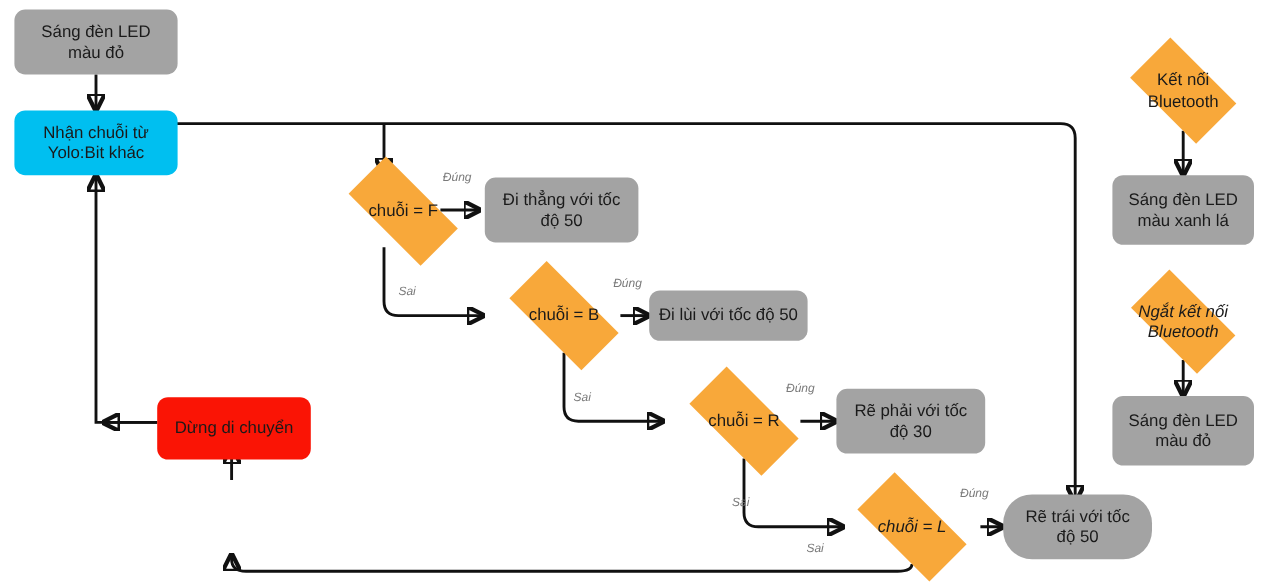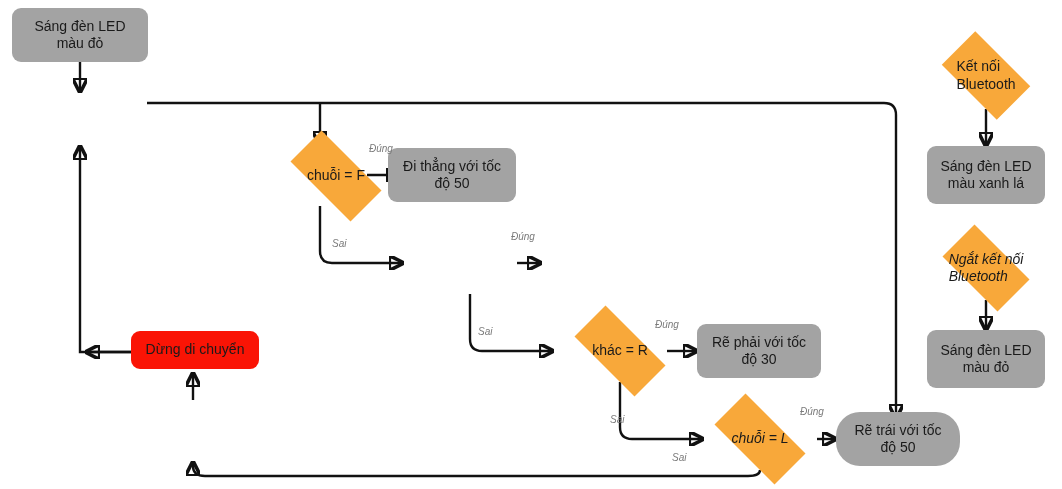--- a/index.html
+++ b/index.html
@@ -49,21 +49,21 @@
     left: 0; top: 0;
     width: 100%;
     height: 100%;
     background: #F8A83A;
     transform: rotate(45deg) scale(0.7071);
     transform-origin: center center;
   }
   .diamond-label {
     position: relative;
     z-index: 2;
-    text-align: left;
+    text-align: center;
     color: #1a1a1a;
     font-size: 14px;
     line-height: 1.25;
     white-space: pre-line;
   }
   .edge-label {
     position: absolute;
     font-size: 10px;
     font-style: italic;
     color: #7a7a7a;
@@ -127,41 +127,52 @@
     <path d="M 986 109 L 986 146" marker-end="url(#arrow)"></path>
 
     <path d="M 986 300 L 986 330" marker-end="url(#arrow)"></path>
   </svg>
 
   <div class="node proc green" style="left:12px; top:8px; width:136px; height:54px;">
     <span>Sáng đèn LED
 màu đỏ</span>
   </div>
 
-
-  <div class="node proc red" style="left:131px; top:331px; width:128px; height:38px;">
+  <div class="node proc cyan" style="left:12px; top:92px; width:136px; height:54px;">
+    <span>Nhận chuỗi từ
+Yolo:Bit khác</span>
+  </div>
+
+  <div class="node proc red" style="left:131px; top:331px; width:128px; height:52px;">
     <span>Dừng di chuyển</span>
   </div>
 
 
   <div class="diamond-wrap" style="left:276px; top:145px; width:120px; height:62px;">
     <div class="diamond-shape"></div>
     <div class="diamond-label">chuỗi = F</div>
   </div>
 
-  <div class="node proc green" style="left:388px; top:148px; width:128px; height:54px;">
+  <div class="node proc green" style="left:404px; top:148px; width:128px; height:54px;">
     <span>Đi thẳng với tốc
 độ 50</span>
   </div>
 
-
+  <div class="diamond-wrap" style="left:410px; top:232px; width:120px; height:62px;">
+    <div class="diamond-shape"></div>
+    <div class="diamond-label">chuỗi = B</div>
+  </div>
+
+  <div class="node proc green" style="left:541px; top:242px; width:132px; height:42px;">
+    <span>Đi lùi với tốc độ 50</span>
+  </div>
 
   <div class="diamond-wrap" style="left:560px; top:320px; width:120px; height:62px;">
     <div class="diamond-shape"></div>
-    <div class="diamond-label">khác = R</div>
+    <div class="diamond-label">chuỗi = R</div>
   </div>
 
   <div class="node proc green" style="left:697px; top:324px; width:124px; height:54px;">
     <span>Rẽ phải với tốc
 độ 30</span>
   </div>
 
   <div class="diamond-wrap" style="left:700px; top:408px; width:120px; height:62px;font-style:italic;">
     <div class="diamond-shape"></div>
     <div class="diamond-label">chuỗi = L</div>

